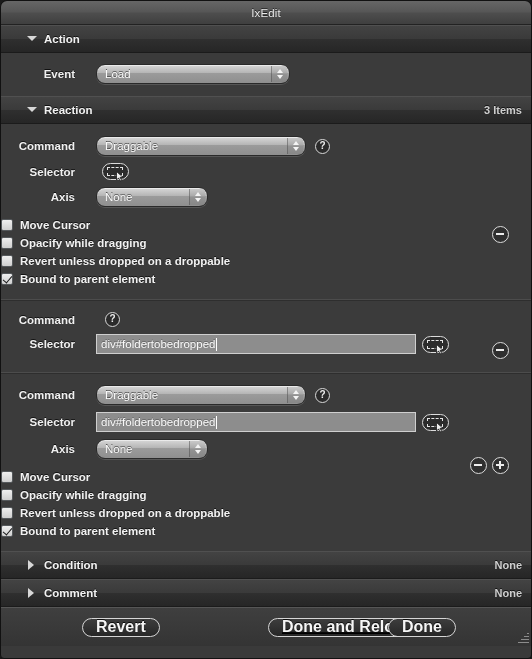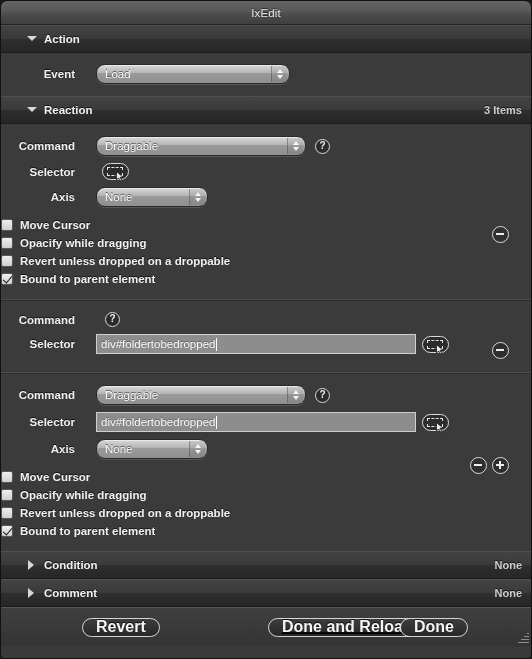--- a/index.html
+++ b/index.html
@@ -357,21 +357,21 @@
   }
   .pillbtn span {
     font-size: 16px;
     font-weight: bold;
     color: #f6f6f6;
     text-shadow: 0 -1px 0 rgba(0,0,0,.8);
     white-space: nowrap;
   }
   .btn-revert { position: absolute; left: 81px; }
   .btn-done-reload { position: absolute; left: 267px; text-decoration: underline; }
-  .btn-done { position: absolute; left: 399px; align-items: flex-end; }
+  .btn-done { position: absolute; left: 387px; align-items: flex-end; }
 
   .grip {
     position: absolute;
     right: 2px;
     bottom: 2px;
     width: 13px;
     height: 13px;
   }
   .grip i {
     position: absolute;

